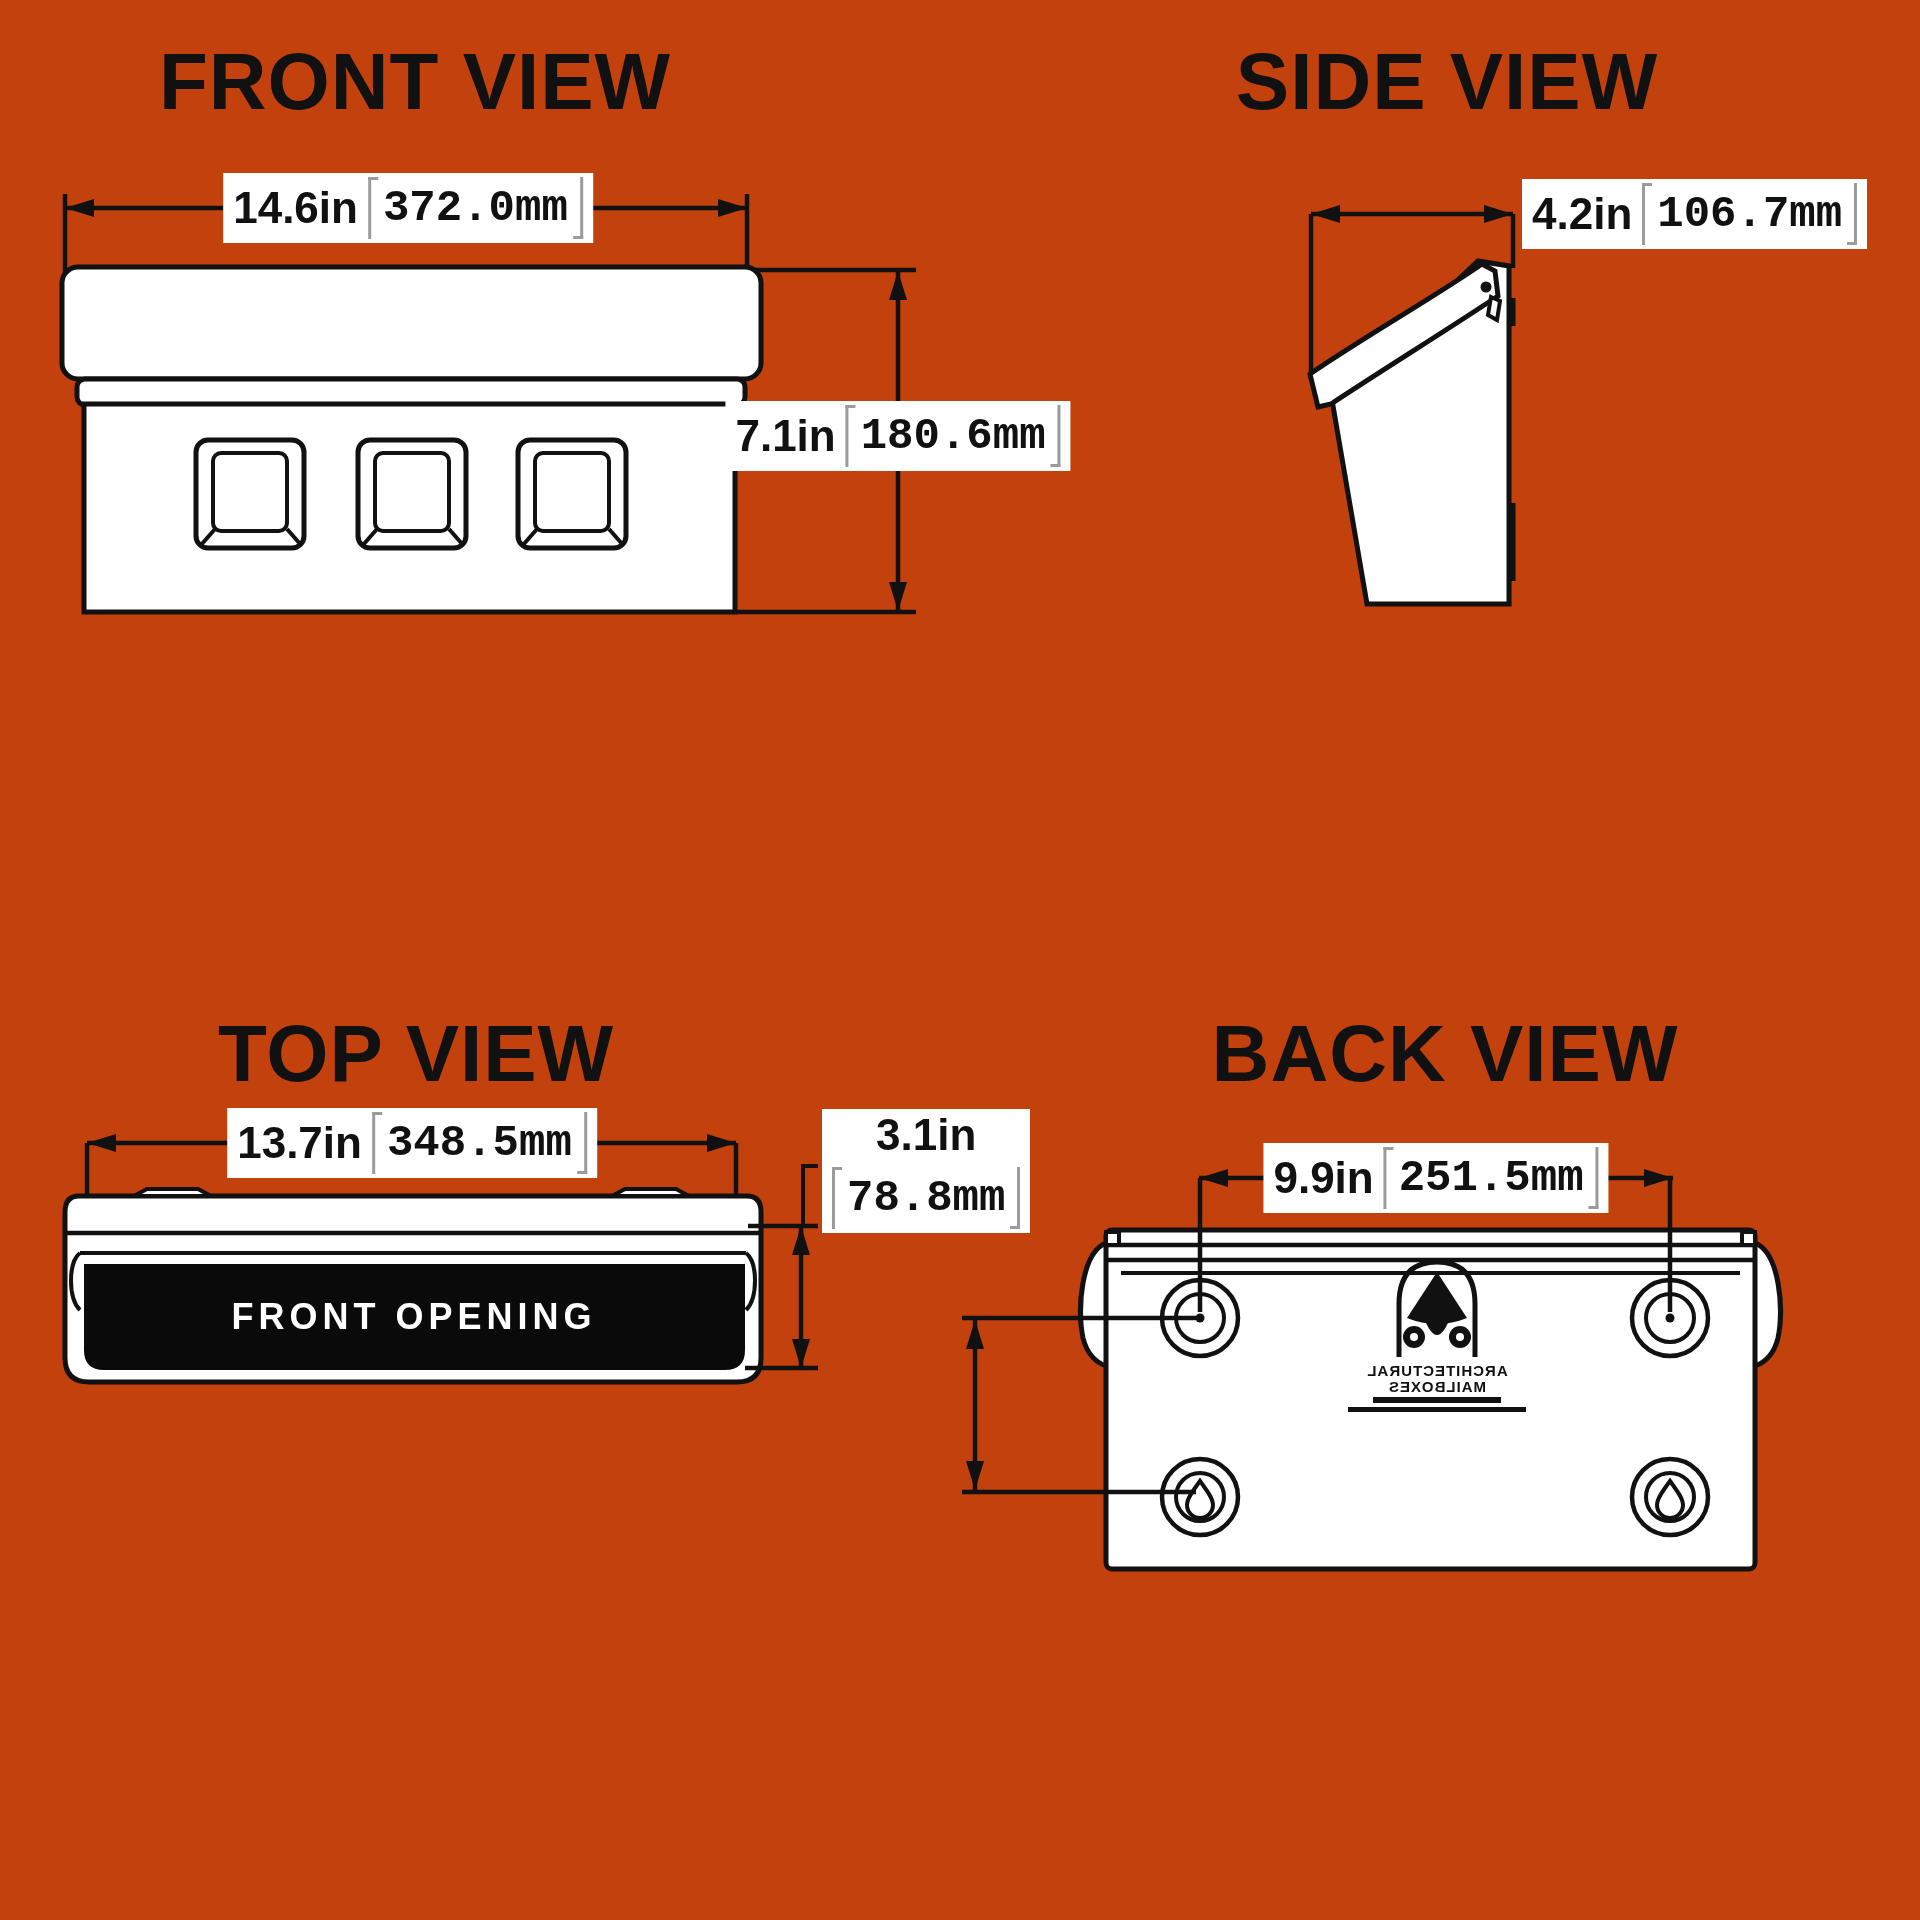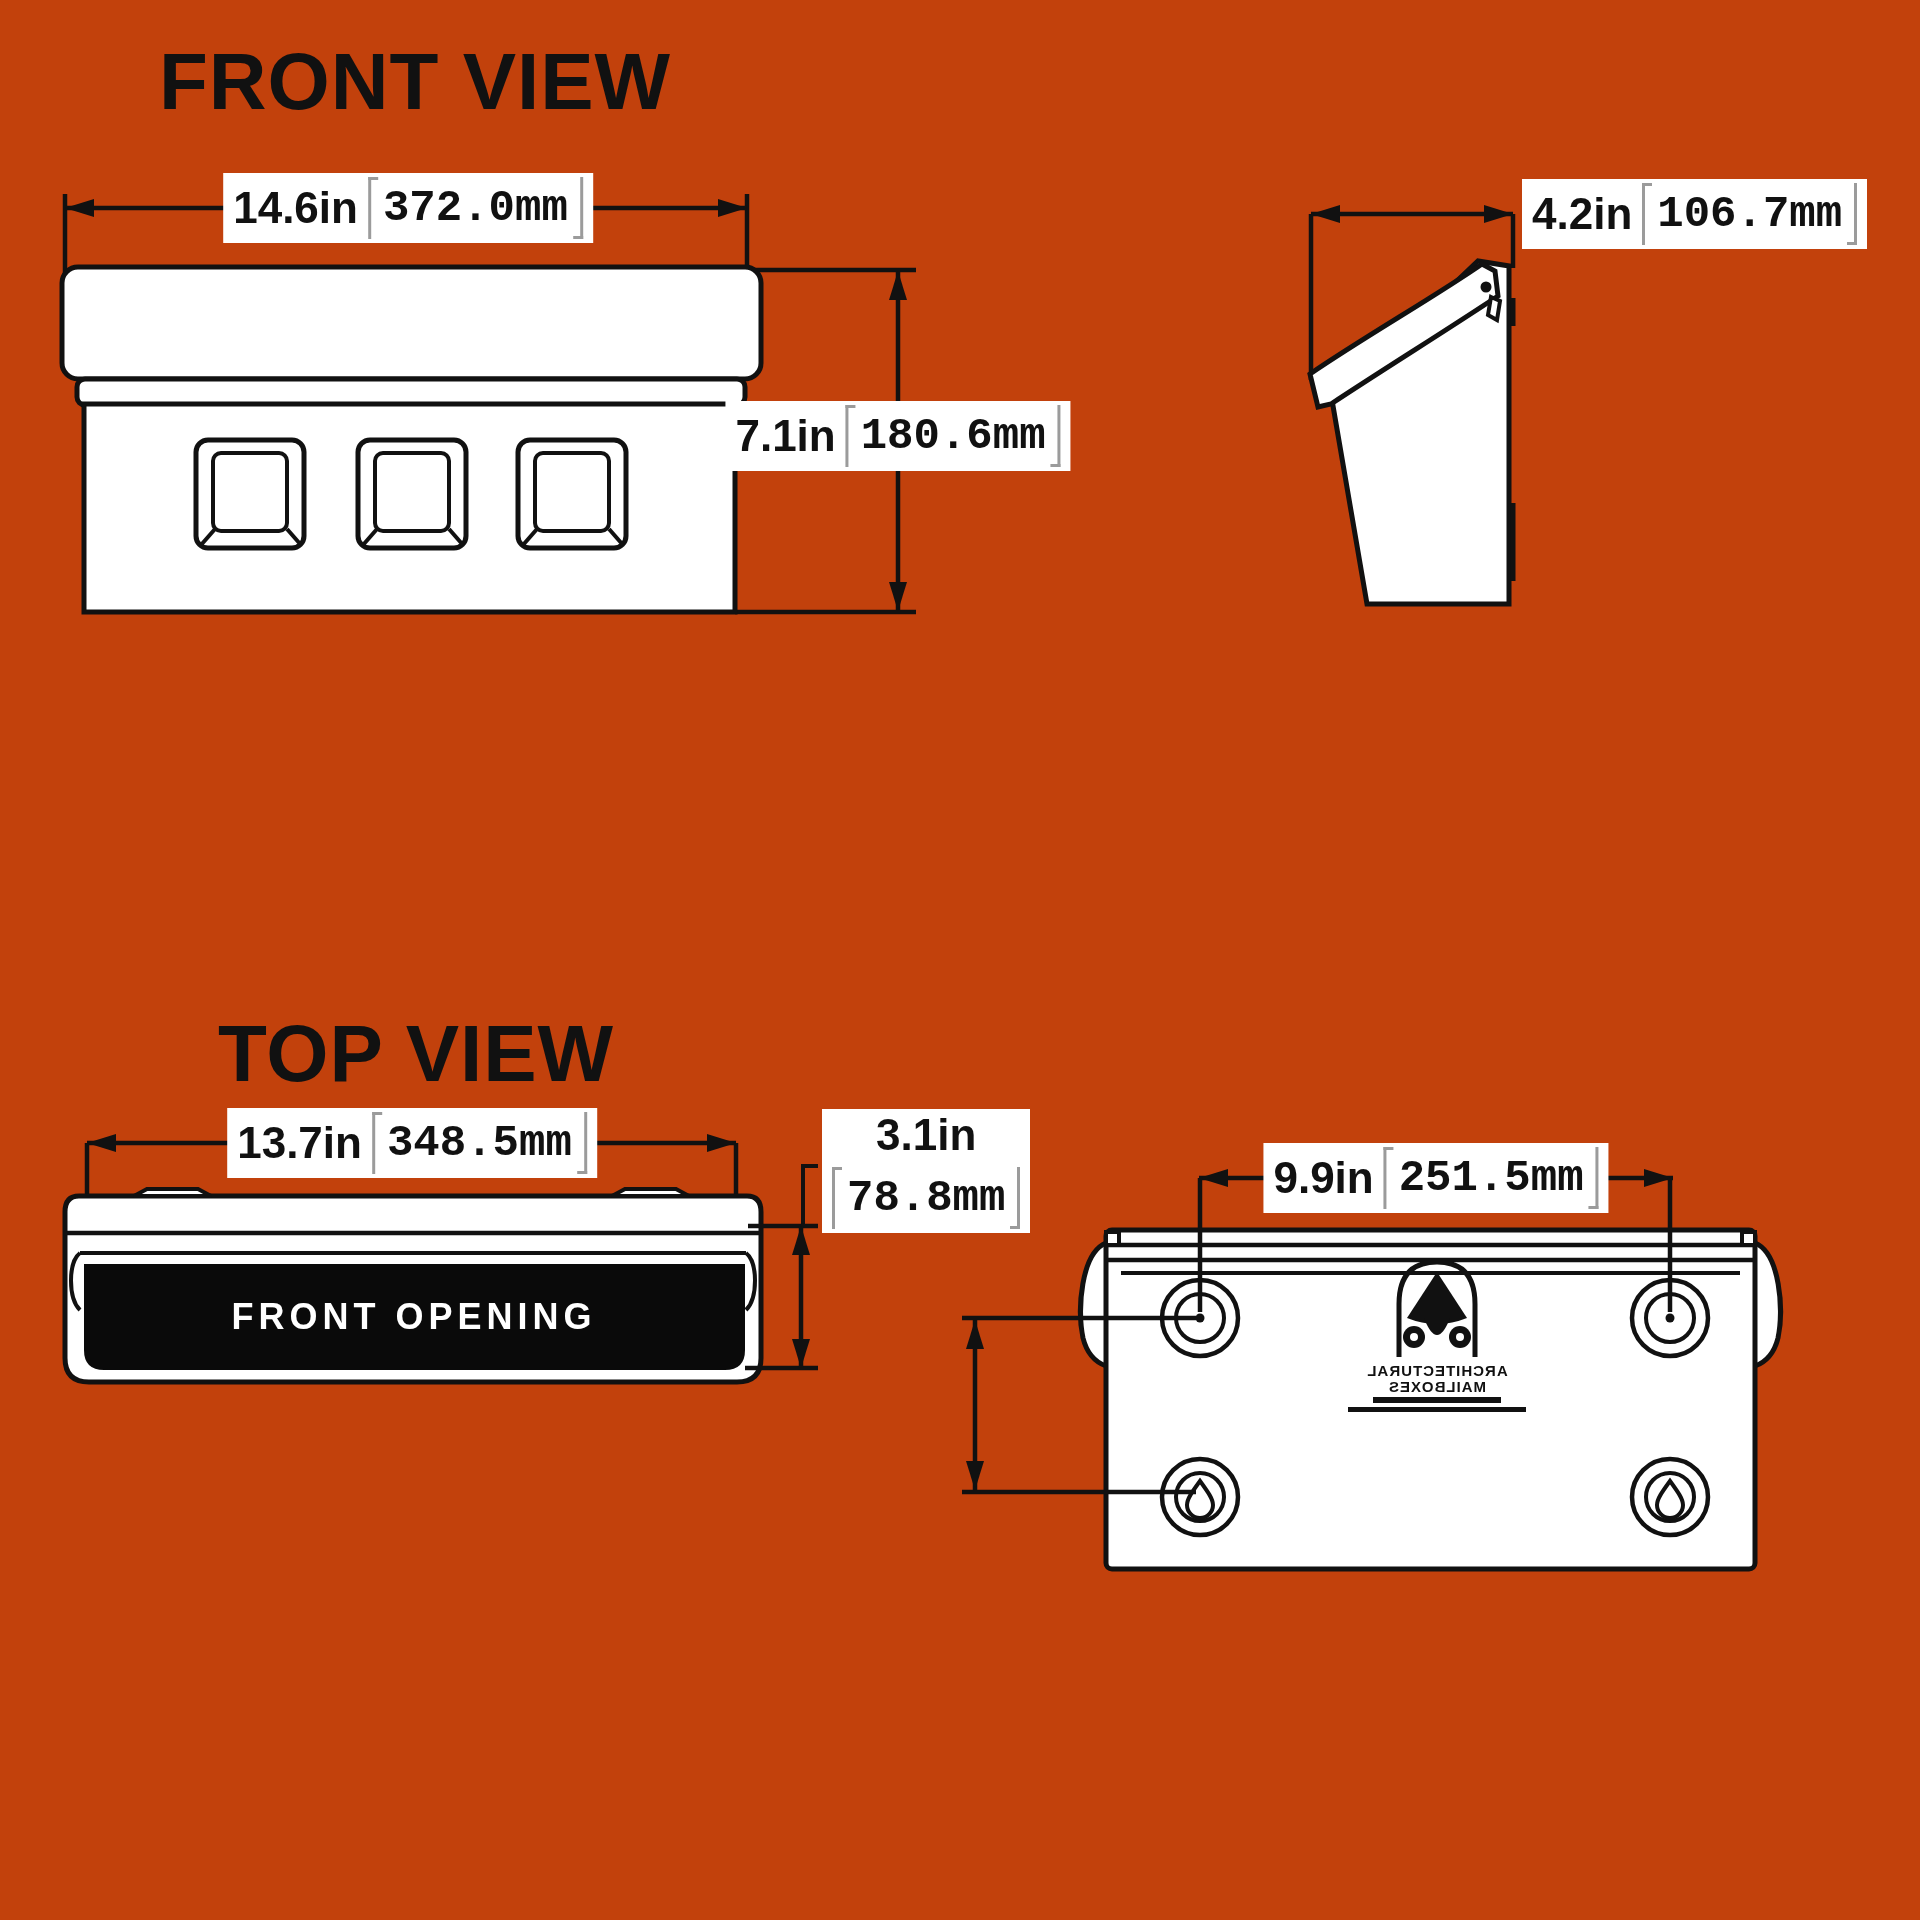--- a/index.html
+++ b/index.html
@@ -161,21 +161,23 @@
         <path d="M1424 1318 Q1437 1352 1450 1318 Z" fill="#111" stroke="none"></path>
         <circle cx="1414" cy="1337" r="11" fill="#111" stroke="none"></circle>
         <circle cx="1414" cy="1337" r="4" fill="#fff" stroke="none"></circle>
         <circle cx="1460" cy="1337" r="11" fill="#111" stroke="none"></circle>
         <circle cx="1460" cy="1337" r="4" fill="#fff" stroke="none"></circle>
       </g>
     </g>
   </svg>
 
   <div class="title" style="left:415px;top:42px;">FRONT VIEW</div>
+  <div class="title" style="left:1447px;top:42px;">SIDE VIEW</div>
   <div class="title" style="left:416px;top:1014px;">TOP VIEW</div>
+  <div class="title" style="left:1445px;top:1014px;">BACK VIEW</div>
 
   <div class="dim cc" style="left:408px;top:208px;">
     <span class="in">14.6in</span>
     <span class="brk">
         <span class="mm">372.0mm</span>
       </span>
   </div>
 
   <div class="dim cc" style="left:898px;top:436px;justify-content:flex-end;">
     <span class="in">7.1in</span>

